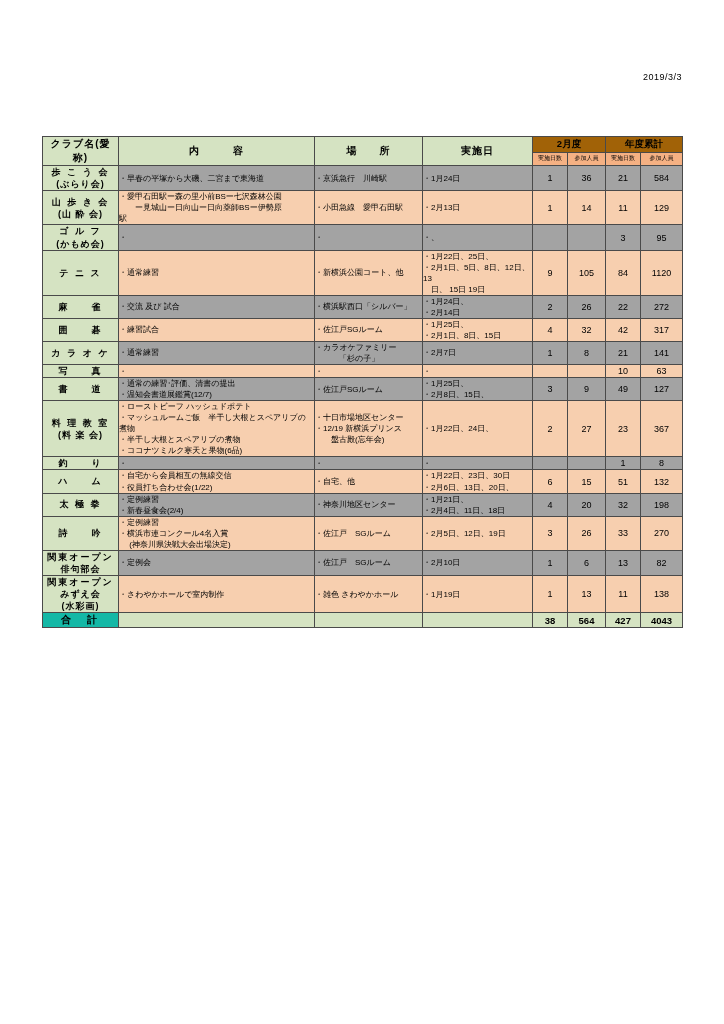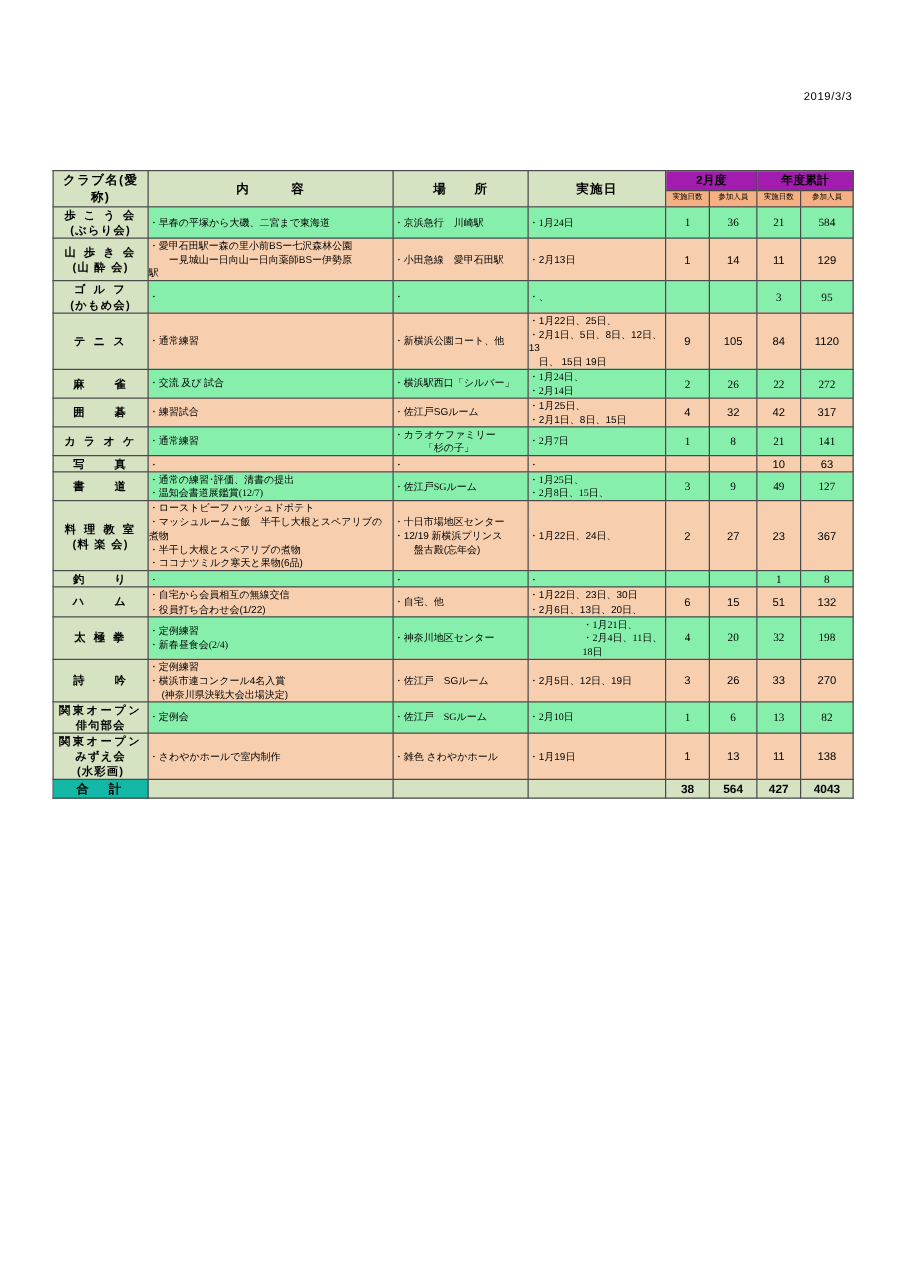--- a/index.html
+++ b/index.html
@@ -91,21 +91,21 @@
   
   .hdr-main {
     background: #d5e3c2;
     text-align: center;
     font-size: 10px;
     font-weight: bold;
     height: 22px;
     letter-spacing: 1px;
   }
   .hdr-month {
-    background: #a21caf;
+    background: #a16207;
     text-align: center;
     font-size: 9.5px;
     font-weight: bold;
     height: 11px;
   }
   .hdr-sub {
     background: #f5b183;
     text-align: center;
     font-size: 6px;
     height: 11px;
@@ -129,21 +129,21 @@
     padding: 2px 3px;
     line-height: 1.38;
     font-size: 8px;
   }
   .c-num {
     text-align: center;
     font-size: 9px;
   }
   .bg-green { background: #d5e3c2; }
   .bg-peach { background: #f7cfaf; }
-  .bg-white { background: #86efac; font-family: Liberation Serif, serif; }
+  .bg-white { background: #a3a3a3; }
   .total-label {
     text-align: center;
     font-weight: bold;
     font-size: 10px;
     letter-spacing: 3px;
     background: #14b8a6;
   }
   .total-num {
     text-align: center;
     font-size: 9.5px;
@@ -323,21 +323,21 @@
           <td class="c-num bg-peach">6</td>
           <td class="c-num bg-peach">15</td>
           <td class="c-num bg-peach">51</td>
           <td class="c-num bg-peach">132</td>
         </tr>
         <tr>
           <td class="c-club bg-green"><span>太 極 拳</span></td>
           <td class="c-text bg-white" style="white-space: pre-line;">・定例練習
 ・新春昼食会(2/4)</td>
           <td class="c-text bg-white" style="white-space: pre-line;">・神奈川地区センター</td>
-          <td class="c-text bg-white" style="white-space: pre-line; padding-left: 43px;">・1月21日、
+          <td class="c-text bg-white" style="white-space: pre-line;">・1月21日、
 ・2月4日、11日、18日</td>
           <td class="c-num bg-white">4</td>
           <td class="c-num bg-white">20</td>
           <td class="c-num bg-white">32</td>
           <td class="c-num bg-white">198</td>
         </tr>
         <tr>
           <td class="c-club bg-green"><span>詩　　吟</span></td>
           <td class="c-text bg-peach" style="white-space: pre-line;">・定例練習
 ・横浜市連コンクール4名入賞

